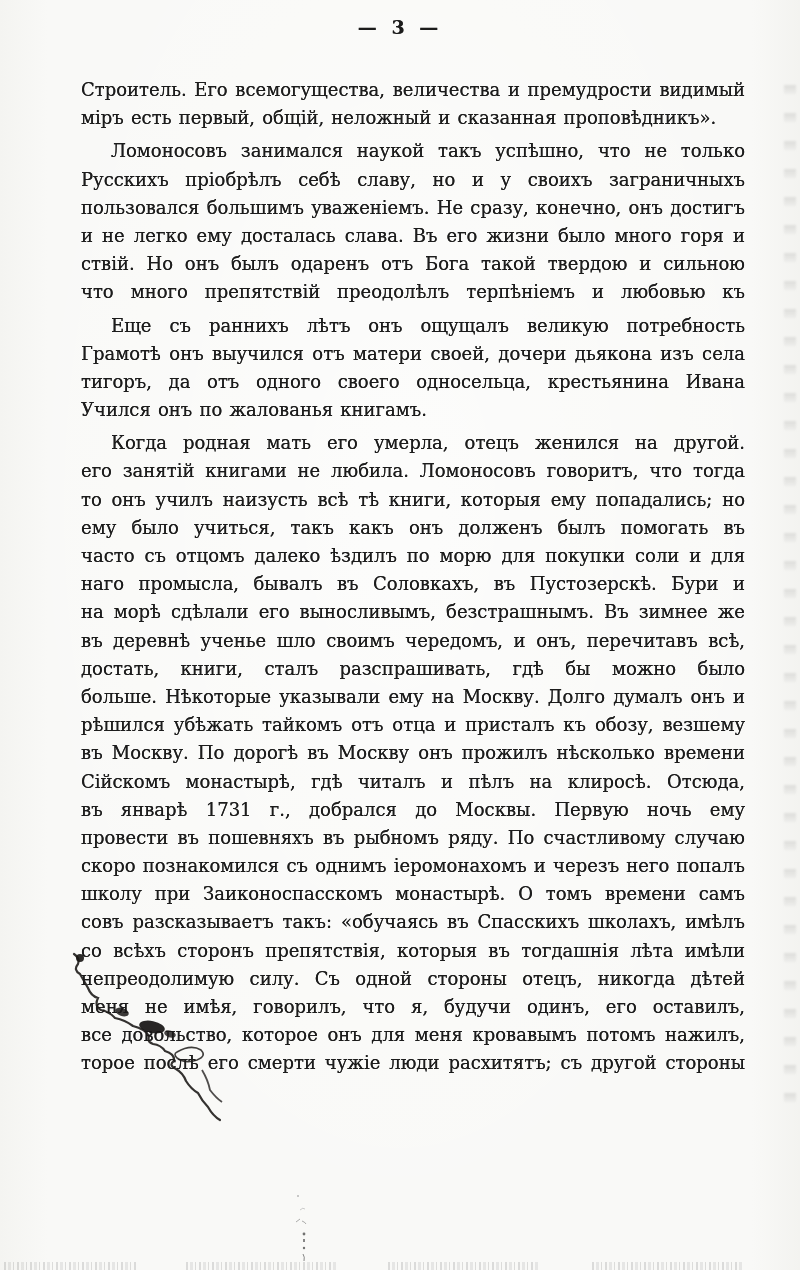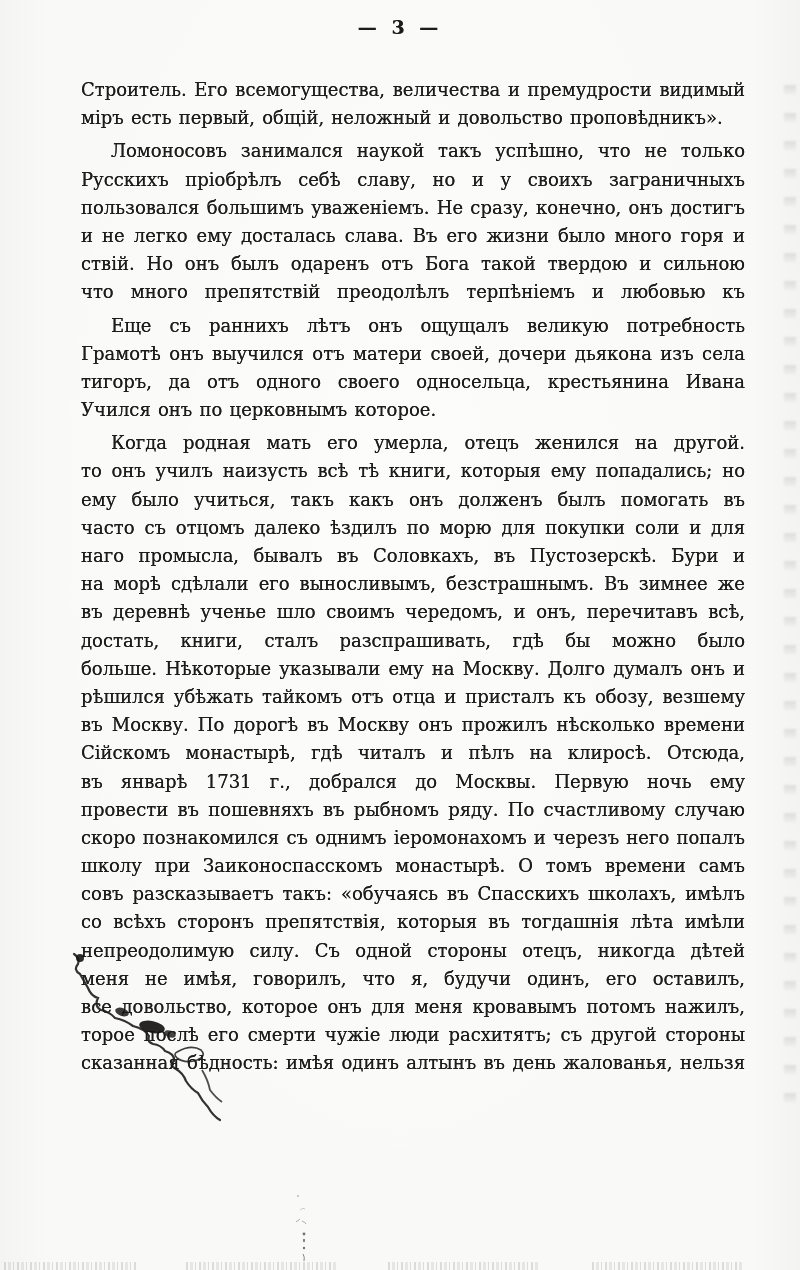--- a/index.html
+++ b/index.html
@@ -104,38 +104,39 @@
 </head>
 <body>
 
 <div class="page">
 
   <div class="page-number">— 3 —</div>
 
   <div class="text-block">
       <div class="para">
         <div class="line">Строитель. Его всемогущества, величества и премудрости видимый сей</div>
-        <div class="line last">міръ есть первый, общій, неложный и довольство проповѣдникъ».</div>
+        <div class="line last">міръ есть первый, общій, неложный и сказанная проповѣдникъ».</div>
       </div>
       <div class="para indent">
         <div class="line">Ломоносовъ занимался наукой такъ успѣшно, что не только среди</div>
         <div class="line">Русскихъ пріобрѣлъ себѣ славу, но и у своихъ заграничныхъ учителей</div>
         <div class="line">пользовался большимъ уваженіемъ. Не сразу, конечно, онъ достигъ его,</div>
         <div class="line">и не легко ему досталась слава. Въ его жизни было много горя и бѣд-</div>
         <div class="line">ствій. Но онъ былъ одаренъ отъ Бога такой твердою и сильною волей,</div>
         <div class="line last">что много препятствій преодолѣлъ терпѣніемъ и любовью къ наукѣ.</div>
       </div>
       <div class="para indent">
         <div class="line">Еще съ раннихъ лѣтъ онъ ощущалъ великую потребность учиться.</div>
         <div class="line">Грамотѣ онъ выучился отъ матери своей, дочери дьякона изъ села Ма-</div>
         <div class="line">тигоръ, да отъ одного своего односельца, крестьянина Ивана Шубина.</div>
-        <div class="line last">Учился онъ по церковнымъ которое.</div>
+        <div class="line last">Учился онъ по жалованья книгамъ.</div>
       </div>
       <div class="para indent">
         <div class="line">Когда родная мать его умерла, отецъ женился на другой. Мачиха,</div>
+        <div class="line">его занятій книгами не любила. Ломоносовъ говоритъ, что тогда</div>
         <div class="line">то онъ училъ наизусть всѣ тѣ книги, которыя ему попадались; но трудно</div>
         <div class="line">ему было учиться, такъ какъ онъ долженъ былъ помогать въ работахъ</div>
         <div class="line">часто съ отцомъ далеко ѣздилъ по морю для покупки соли и для рыб-</div>
         <div class="line">наго промысла, бывалъ въ Соловкахъ, въ Пустозерскѣ. Бури и опасности</div>
         <div class="line">на морѣ сдѣлали его выносливымъ, безстрашнымъ. Въ зимнее же время,</div>
         <div class="line">въ деревнѣ ученье шло своимъ чередомъ, и онъ, перечитавъ всѣ, какія могъ</div>
         <div class="line">достать, книги, сталъ разспрашивать, гдѣ бы можно было поучиться еще</div>
         <div class="line">больше. Нѣкоторые указывали ему на Москву. Долго думалъ онъ и наконецъ</div>
         <div class="line">рѣшился убѣжать тайкомъ отъ отца и присталъ къ обозу, везшему рыбу</div>
         <div class="line">въ Москву. По дорогѣ въ Москву онъ прожилъ нѣсколько времени въ</div>
@@ -143,21 +144,20 @@
         <div class="line">въ январѣ 1731 г., добрался до Москвы. Первую ночь ему пришлось</div>
         <div class="line">провести въ пошевняхъ въ рыбномъ ряду. По счастливому случаю онъ</div>
         <div class="line">скоро познакомился съ однимъ іеромонахомъ и черезъ него попалъ въ</div>
         <div class="line">школу при Заиконоспасскомъ монастырѣ. О томъ времени самъ Ломоно-</div>
         <div class="line">совъ разсказываетъ такъ: «обучаясь въ Спасскихъ школахъ, имѣлъ я</div>
         <div class="line">со всѣхъ сторонъ препятствія, которыя въ тогдашнія лѣта имѣли почти</div>
         <div class="line">непреодолимую силу. Съ одной стороны отецъ, никогда дѣтей кромѣ</div>
         <div class="line">меня не имѣя, говорилъ, что я, будучи одинъ, его оставилъ, оставилъ</div>
         <div class="line">все довольство, которое онъ для меня кровавымъ потомъ нажилъ, и ко-</div>
         <div class="line">торое послѣ его смерти чужіе люди расхитятъ; съ другой стороны не-</div>
-        <div class="line">сказанная бѣдность: имѣя одинъ алтынъ въ день жалованья, нельзя</div>
       </div>
     </div>
 
   <svg class="ink-blot" viewBox="0 0 210 180" xmlns="http://www.w3.org/2000/svg">
     <path d="M22,2 q6,4 4,10 q-5,6 2,10 l8,14 q3,8 10,10 q-4,8 3,12 q9,2 14,8 q10,2 18,8 q12,3 16,10 q-2,6 4,8 q8,1 12,7 q10,3 9,10 q-6,4 2,8 q7,4 10,12 q5,8 12,12 q4,8 10,14 q5,9 12,13" fill="none" stroke="#1e1c1a" stroke-width="2.2" stroke-linecap="round" opacity="0.9"></path>
     <ellipse cx="70" cy="60" rx="7" ry="4" fill="#1a1816" opacity="0.85" transform="rotate(20 70 60)"></ellipse>
     <ellipse cx="100" cy="75" rx="13" ry="6" fill="#161412" opacity="0.92" transform="rotate(12 100 75)"></ellipse>
     <ellipse cx="118" cy="82" rx="6" ry="3.5" fill="#1a1816" opacity="0.8" transform="rotate(18 118 82)"></ellipse>
     <path d="M125,100 q14,-8 24,-2 q6,6 -4,10 q-12,4 -20,-2 q-4,-4 0,-6 z" fill="none" stroke="#1e1c1a" stroke-width="1.6" opacity="0.85"></path>
     <path d="M150,118 q6,10 8,20 q6,8 12,12" fill="none" stroke="#242220" stroke-width="1.8" opacity="0.8"></path>

